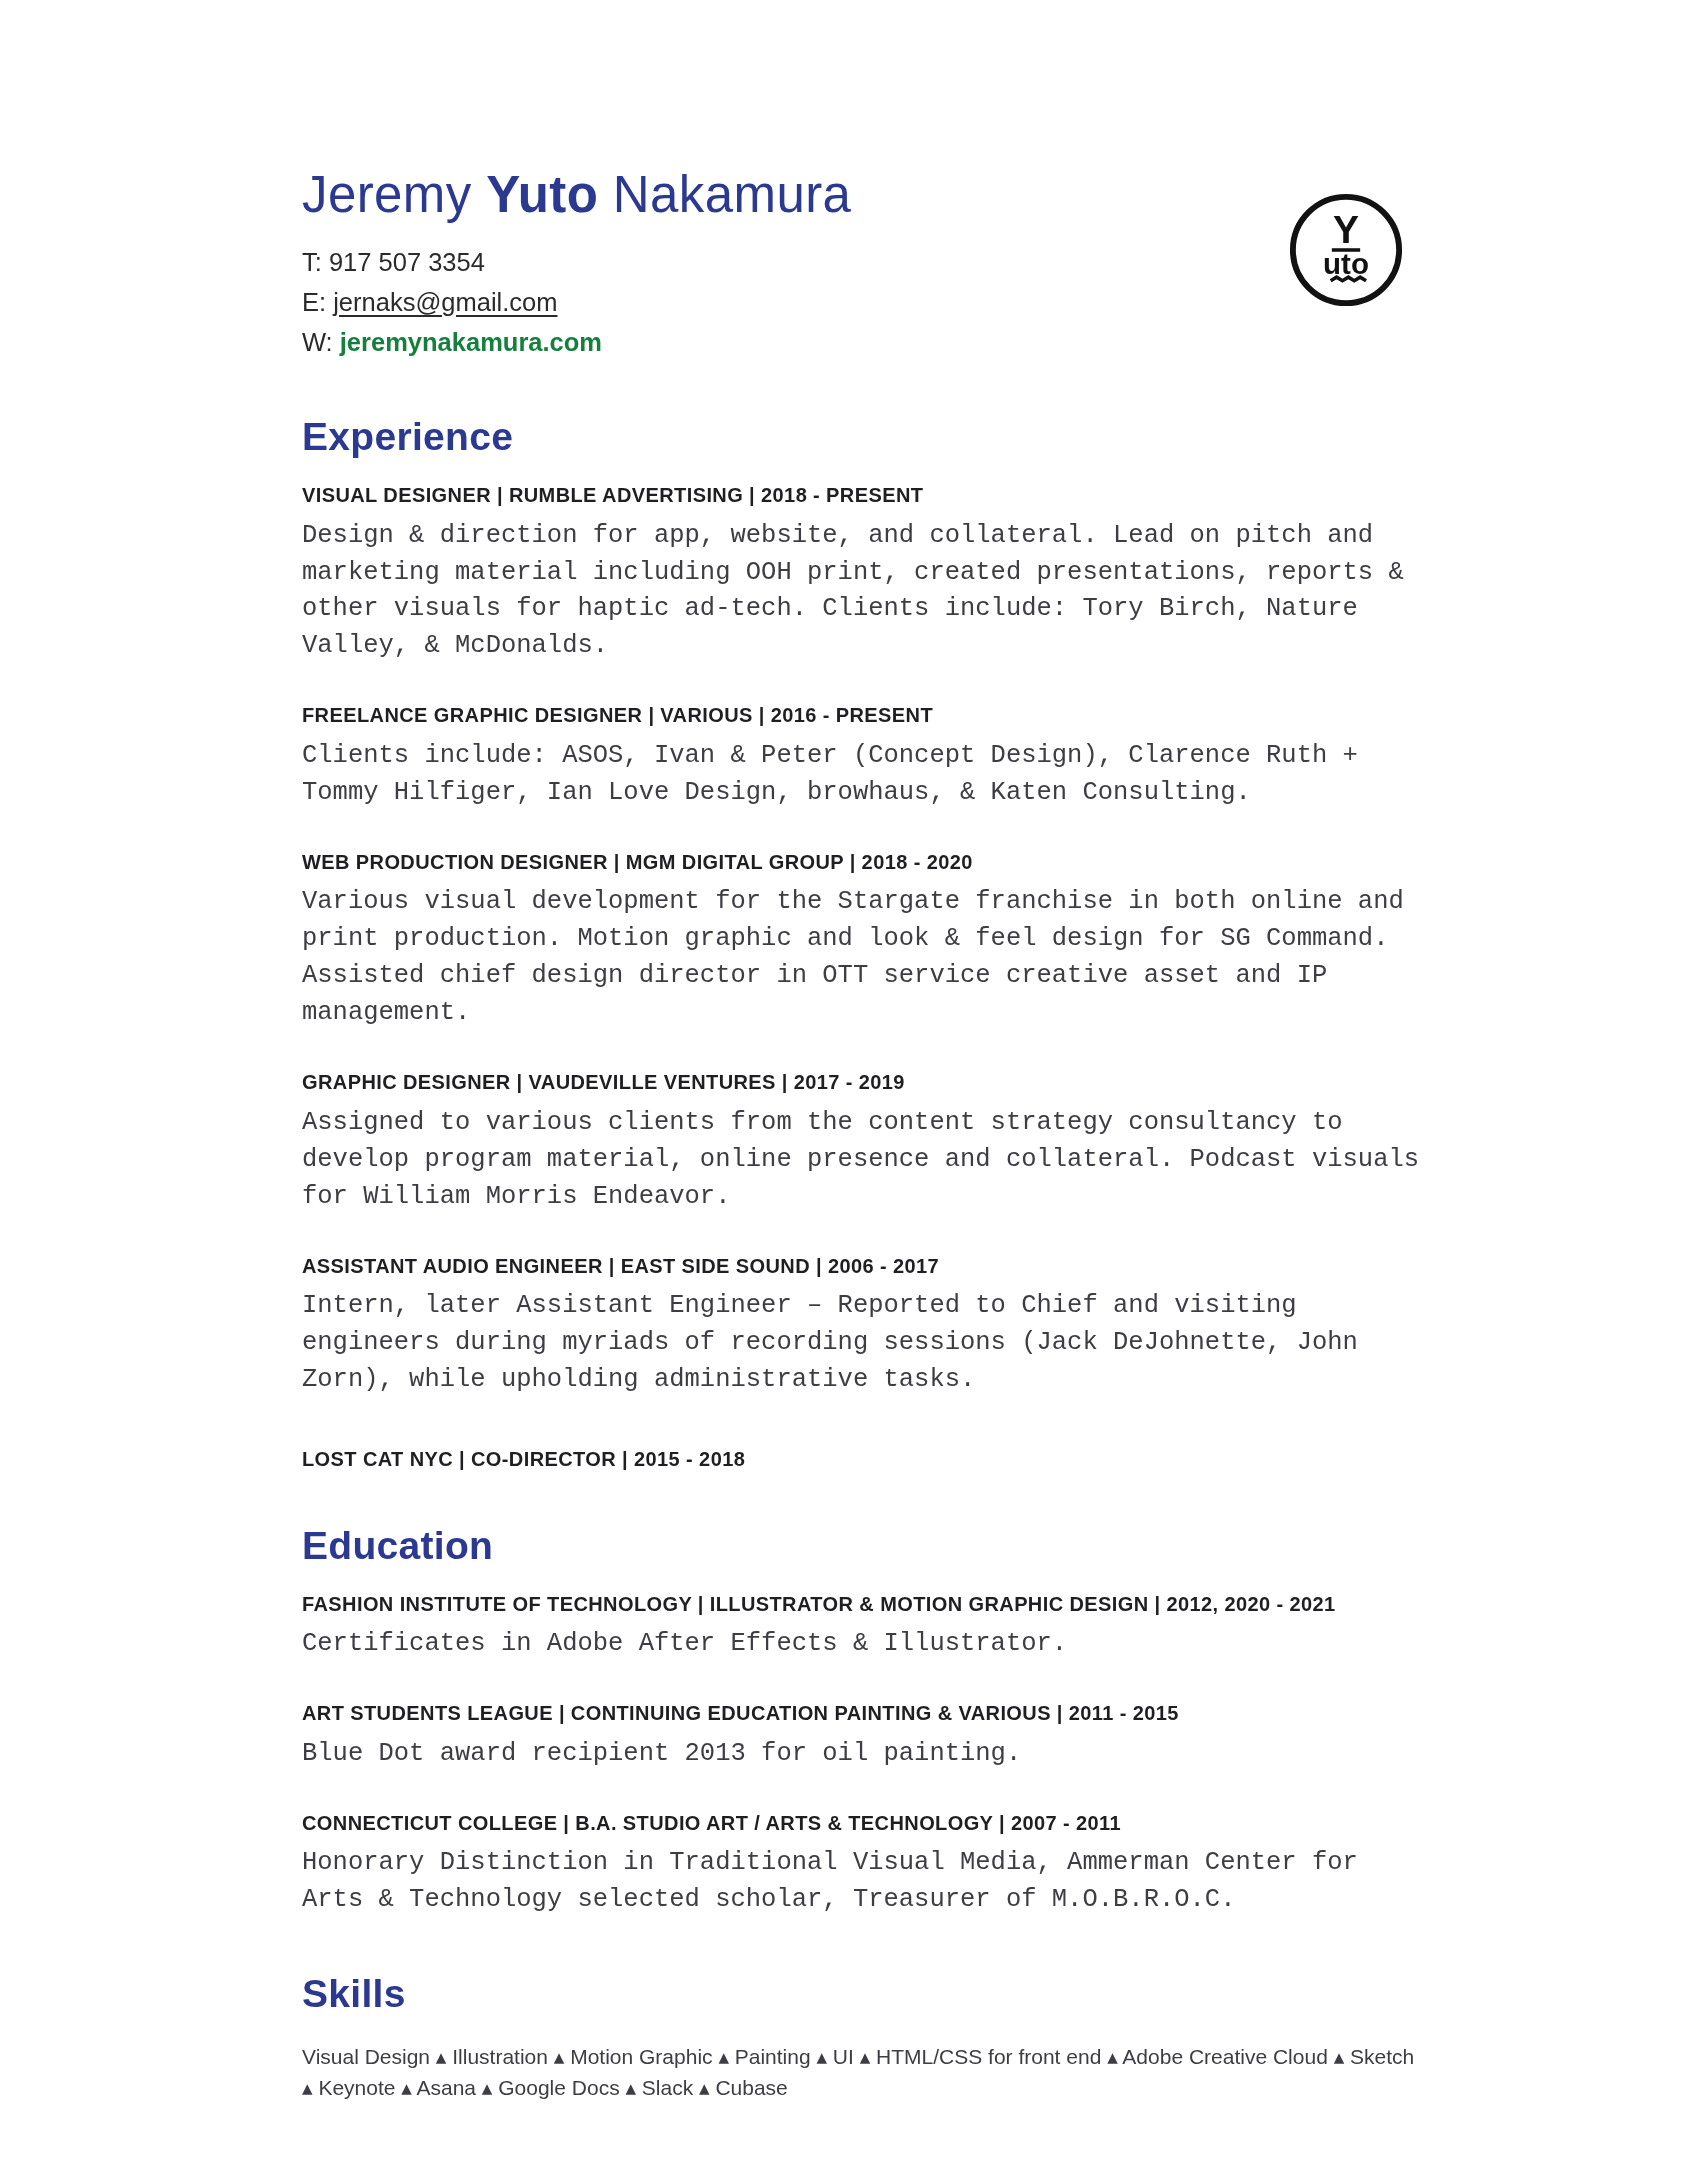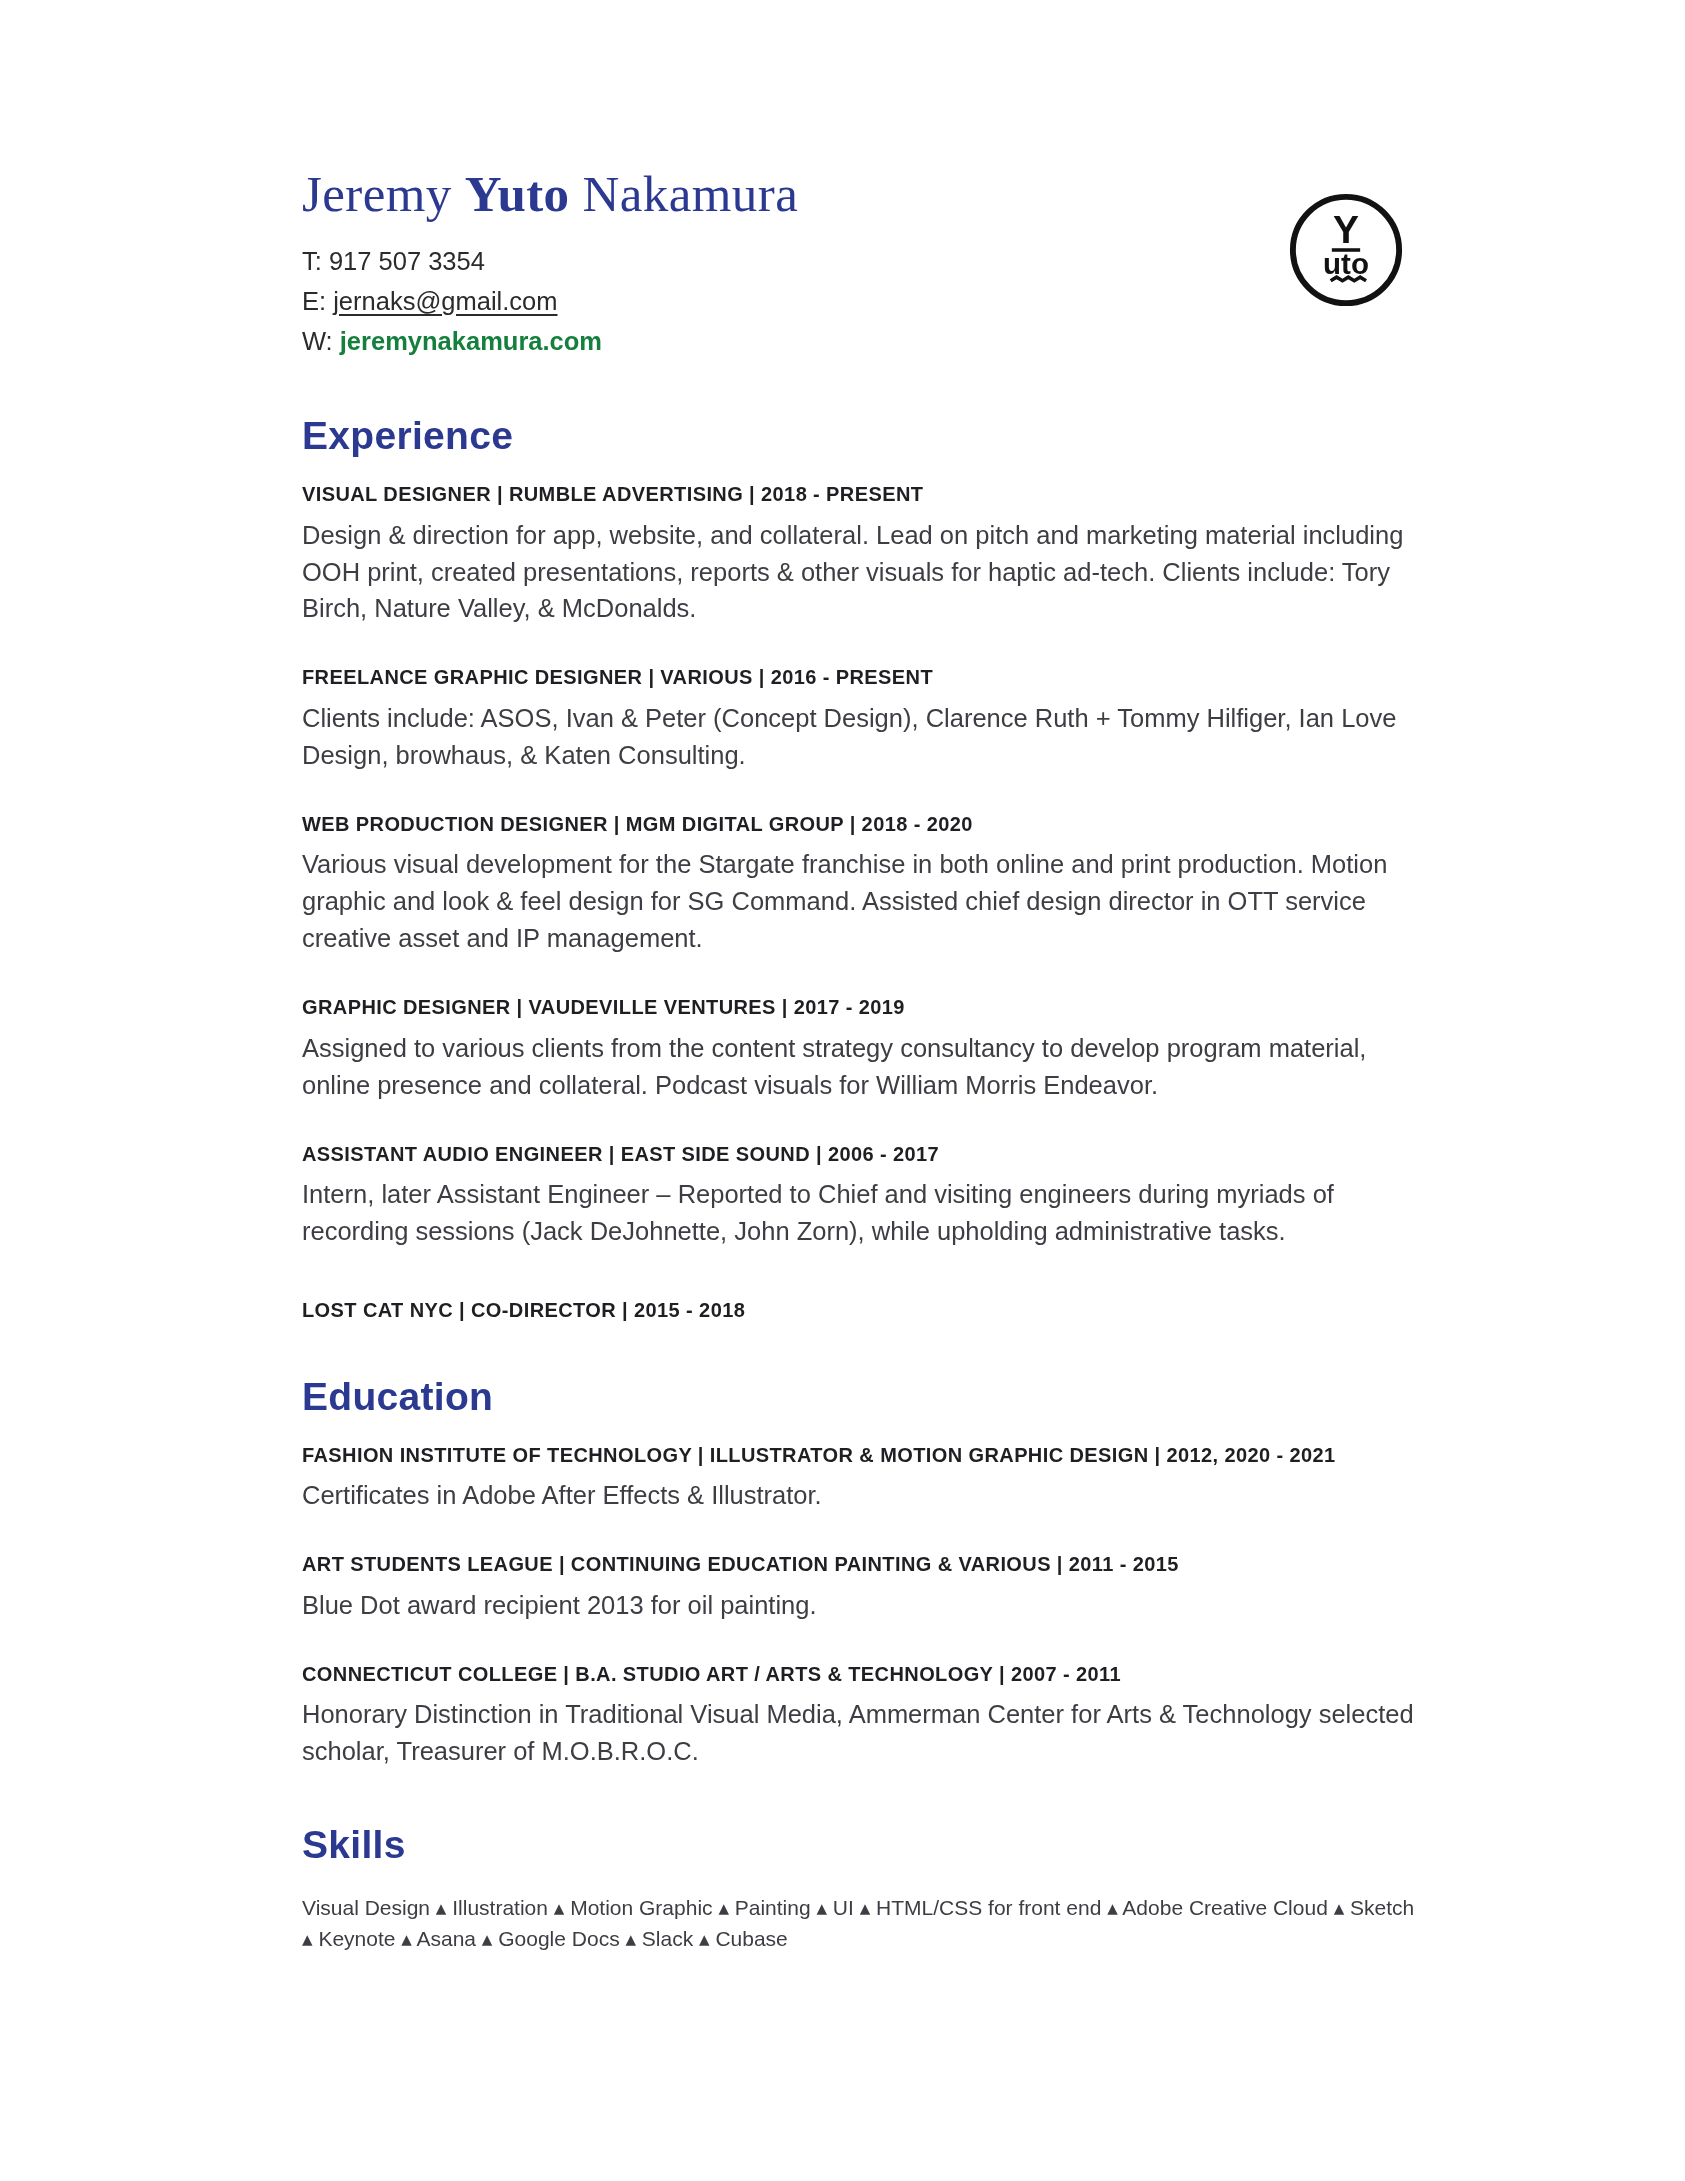--- a/index.html
+++ b/index.html
@@ -26,21 +26,20 @@
     height: 2181px;
     padding: 165px 263px 0 302px;
   }
   
   .name {
     margin: 0 0 17.6px 0;
     font-size: 51px;
     font-weight: 400;
     color: var(--accent);
     letter-spacing: 0.4px;
-    font-family: Liberation Serif, serif;
   }
   .name .bold { font-weight: 700; }
   .contact {
     font-size: 25.5px;
     line-height: 1.58;
     color: #2b2b2e;
   }
   .contact .bold { font-weight: 700; color: #15803d; }
   .contact a.email-link {
     color: #2b2b2e;
@@ -70,20 +69,21 @@
     font-weight: 700;
     color: var(--heading_text);
     letter-spacing: 0.4px;
   }
   .item p {
     margin: 0;
     font-size: 25.5px;
     line-height: 1.45;
     color: var(--body_text);
     max-width: 1132px;
+    font-family: Liberation Mono, monospace;
   }
   .skills-line {
     margin: 4px 0 0 0;
     font-size: 21px;
     line-height: 1.5;
     color: var(--body_text);
     max-width: 1132px;
   }
 </style>
 </head>

